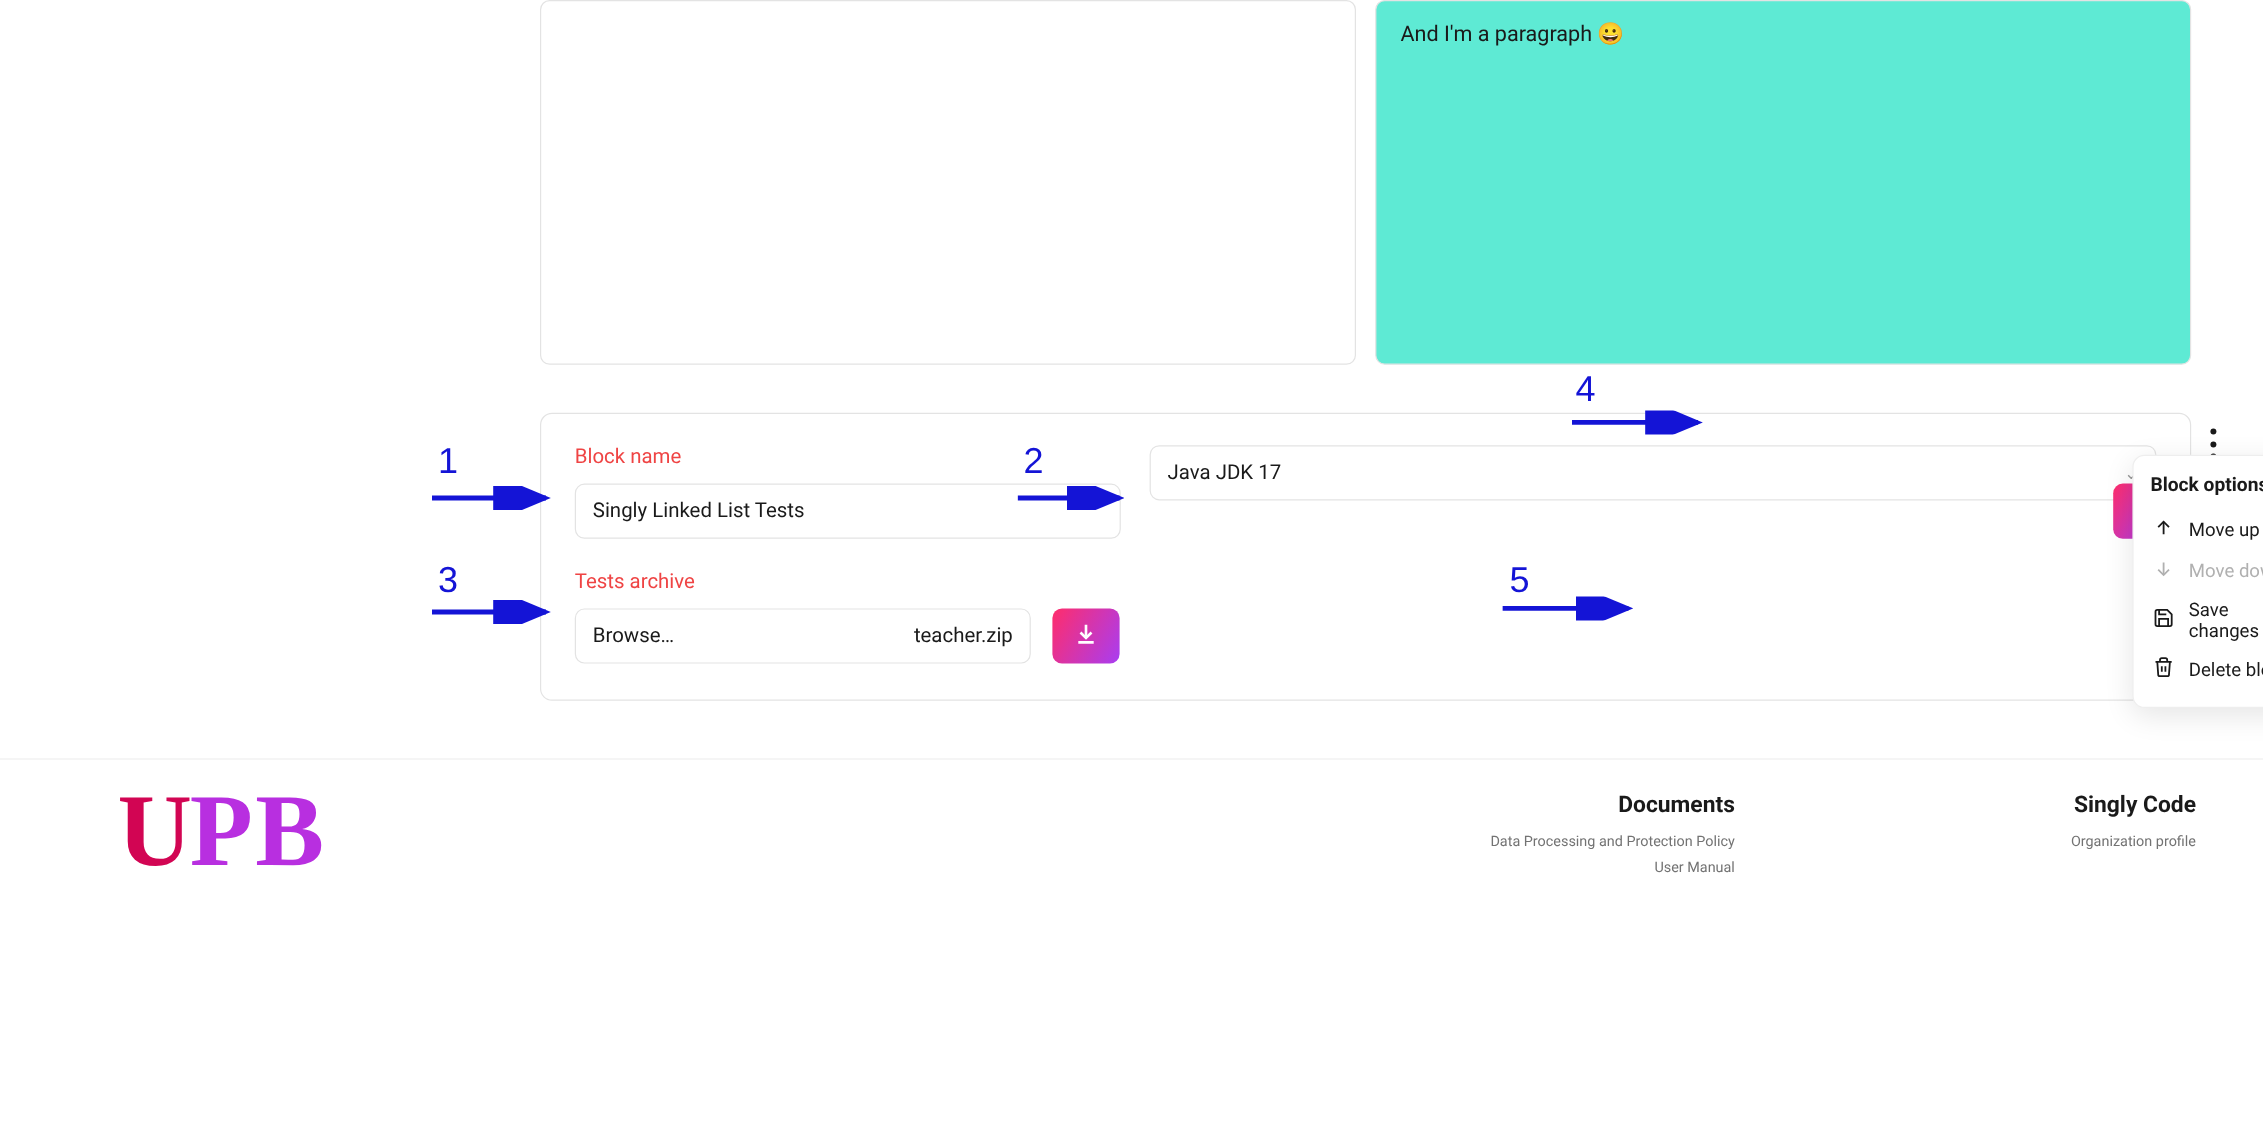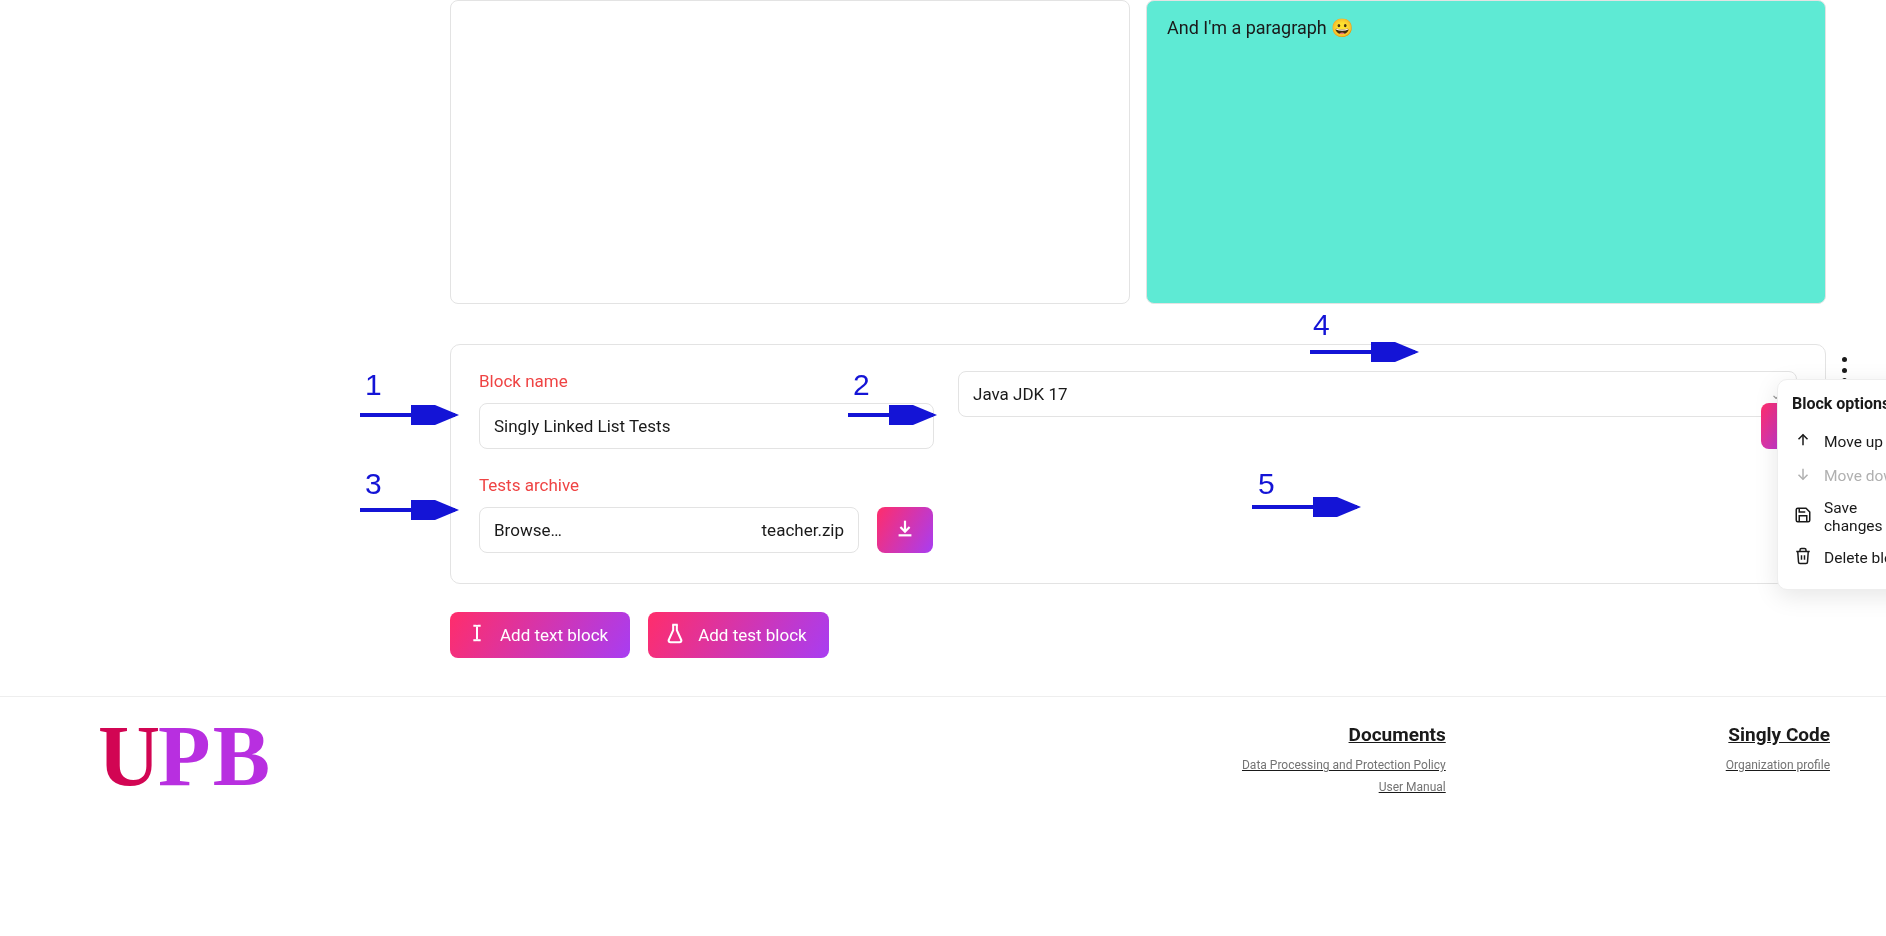--- a/index.html
+++ b/index.html
@@ -164,21 +164,21 @@
     align-items:flex-start;
   }
   .logo {
     display:flex;
     gap: 2px;
     align-items:flex-end;
   }
   .logo .u { font-size: 86px; font-weight: 800; color:#d20553; line-height:0.78; font-family: Georgia, serif; letter-spacing:-4px;}
   .logo .p { font-size: 86px; font-weight: 800; color:#b82fe0; line-height:0.78; font-family: Georgia, serif; }
   .logo .b { font-size: 86px; font-weight: 800; color:#b82fe0; line-height:0.78; font-family: Georgia, serif; }
-  .footer-cols { display:flex; gap: 280px; text-decoration: underline; }
+  .footer-cols { display:flex; gap: 280px; }
   .footer-col h3 { font-size: 19px; font-weight:700; margin-bottom: 12px; text-align:right;}
   .footer-col a { display:block; color:#737373; text-decoration:none; font-size:12px; text-align:right; margin-bottom:8px;}
 
   
   .anno-layer { position:absolute; left:0; top:0; width:1886px; height:936px; pointer-events:none; }
   .anno-num { position:absolute; color:#1414d6; font-size:30px; font-weight:500; font-family: "Segoe UI", Arial; }
   .anno-arrow { position:absolute; }
 </style>
 </head>
 <body>
@@ -277,43 +277,20 @@
               <path d="M12 4v11"></path>
               <path d="M7 11l5 5 5-5"></path>
               <path d="M5 20h14"></path>
             </svg>
         </span>
       </div>
     </div>
 
   </div>
 
-  <div class="add-buttons">
-    <div class="pill-btn">
-      <span>
-        <svg viewBox="0 0 24 24">
-            <path d="M8 4h3a1 1 0 0 1 1 1"></path>
-            <path d="M16 4h-3a1 1 0 0 0-1 1"></path>
-            <path d="M12 5v14"></path>
-            <path d="M8 20h3a1 1 0 0 0 1-1"></path>
-            <path d="M16 20h-3a1 1 0 0 1-1-1"></path>
-          </svg>
-      </span>
-      <span>Add text block</span>
-    </div>
-    <div class="pill-btn">
-      <span>
-        <svg viewBox="0 0 24 24">
-            <path d="M9 3h6"></path>
-            <path d="M10 3v6L5 20a2 2 0 0 0 2 2h10a2 2 0 0 0 2-2l-5-11V3"></path>
-          </svg>
-      </span>
-      <span>Add test block</span>
-    </div>
-  </div>
 </div>
 
 <div class="footer">
   <div class="logo">
     <span class="u">U</span>
     <span class="p">P</span>
     <span class="b">B</span>
   </div>
   <div class="footer-cols">
     <div class="footer-col">

